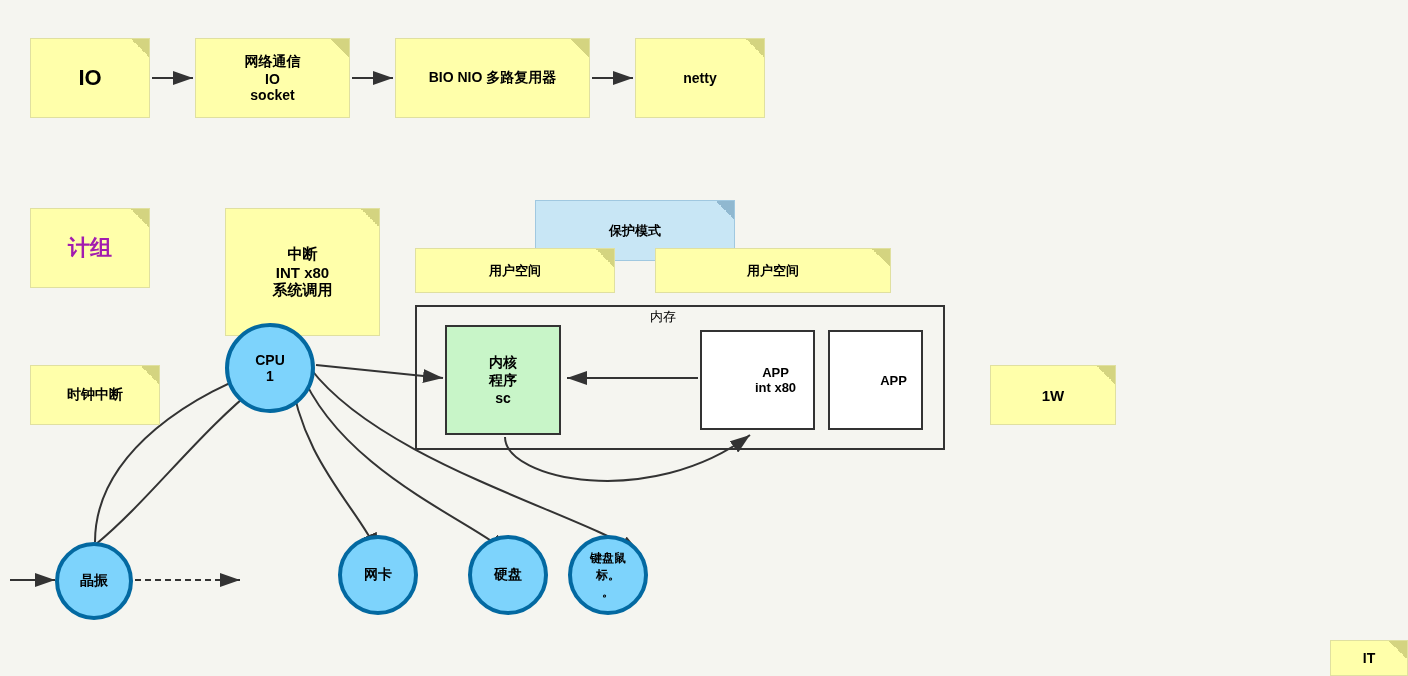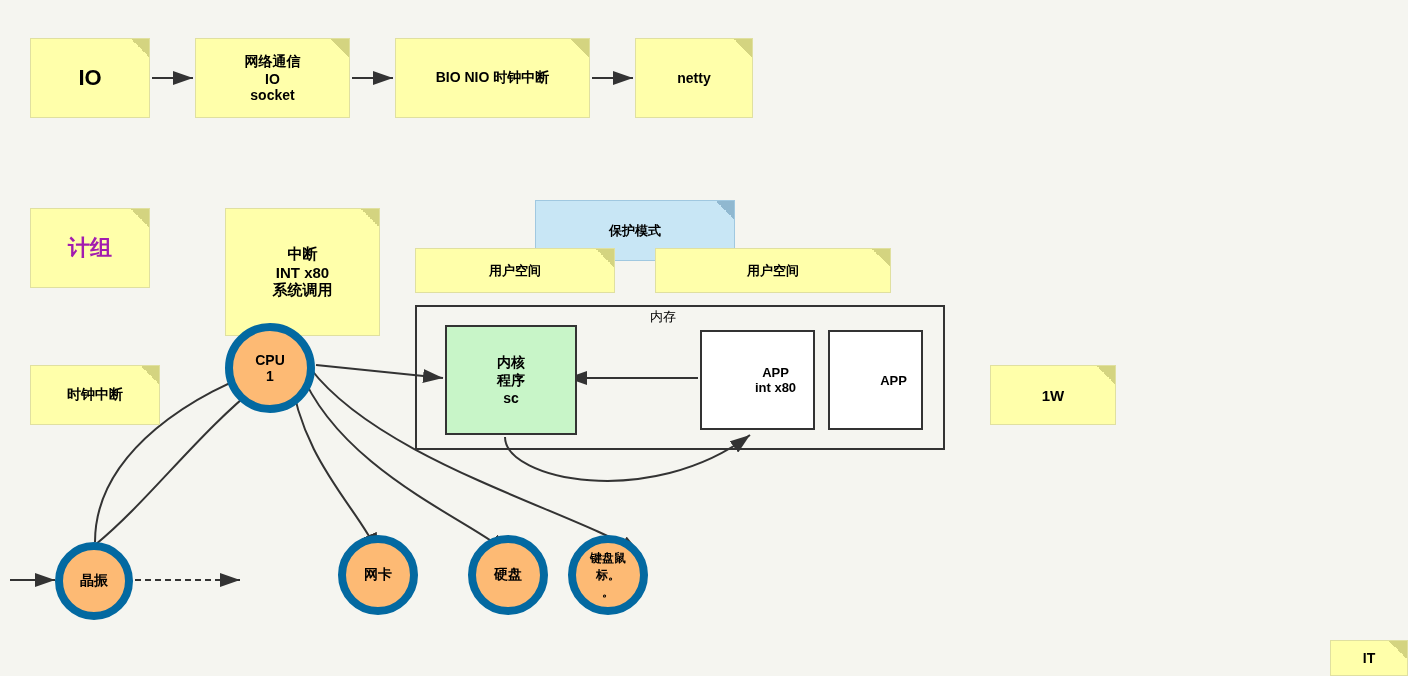--- a/index.html
+++ b/index.html
@@ -33,23 +33,23 @@
 
     .sticky-note.blue {
       background: #c8e6f5;
       border-color: #a0c8e0;
     }
     .sticky-note.blue::before {
       background: linear-gradient(225deg, #90b8d0 50%, #c8e6f5 50%);
     }
 
     .circle-node {
-      border: 8px solid #0369a1;
+      border: 4px solid #0369a1;
       border-radius: 50%;
-      background: #fdba74;
+      background: #7dd3fc;
       position: absolute;
       display: flex;
       align-items: center;
       justify-content: center;
       text-align: center;
       font-size: 13px;
       font-weight: bold;
     }
 
     .memory-box {
@@ -134,24 +134,24 @@
 
 <div class="sticky-note" style="left:30px; top:38px; width:120px; height:80px; font-size:22px; font-weight:bold;">
   <span>IO</span>
 </div>
 
 <div class="sticky-note" style="left:195px; top:38px; width:155px; height:80px;">
   <span>网络通信<br>IO<br>socket</span>
 </div>
 
 <div class="sticky-note" style="left:395px; top:38px; width:195px; height:80px;">
-  <span>BIO NIO 时钟中断</span>
-</div>
-
-<div class="sticky-note" style="left:635px; top:38px; width:118px; height:80px;">
+  <span>BIO NIO 多路复用器</span>
+</div>
+
+<div class="sticky-note" style="left:635px; top:38px; width:130px; height:80px;">
   <span>netty</span>
 </div>
 
 <div class="sticky-note" style="left:30px; top:208px; width:120px; height:80px; font-size:22px;">
   <span style="color:#a21caf;">计组</span>
 </div>
 
 <div class="sticky-note" style="left:225px; top:208px; width:155px; height:128px; font-size:15px;">
   <span>中断<br>INT x80<br>系统调用</span>
 </div>
@@ -200,21 +200,21 @@
   <span>键盘鼠<br>标。<br>。</span>
 </div>
 
 <div class="memory-box" style="left:415px; top:305px; width:530px; height:145px;">
 </div>
 
 <div style="position:absolute; left:650px; top:308px; font-size:13px; font-weight:normal;">
   <span>内存</span>
 </div>
 
-<div class="kernel-box" style="left:445px; top:325px; width:132px; height:110px; font-size:14px;">
+<div class="kernel-box" style="left:445px; top:325px; width:116px; height:110px; font-size:14px;">
   <span>内核<br>程序<br>sc</span>
 </div>
 
 <div class="app-box" style="left:700px; top:330px; width:115px; height:100px; font-size:13px;">
   <span>APP<br>int x80</span>
 </div>
 
 <div class="app-box" style="left:828px; top:330px; width:95px; height:100px; font-size:13px;">
   <span>APP</span>
 </div>

